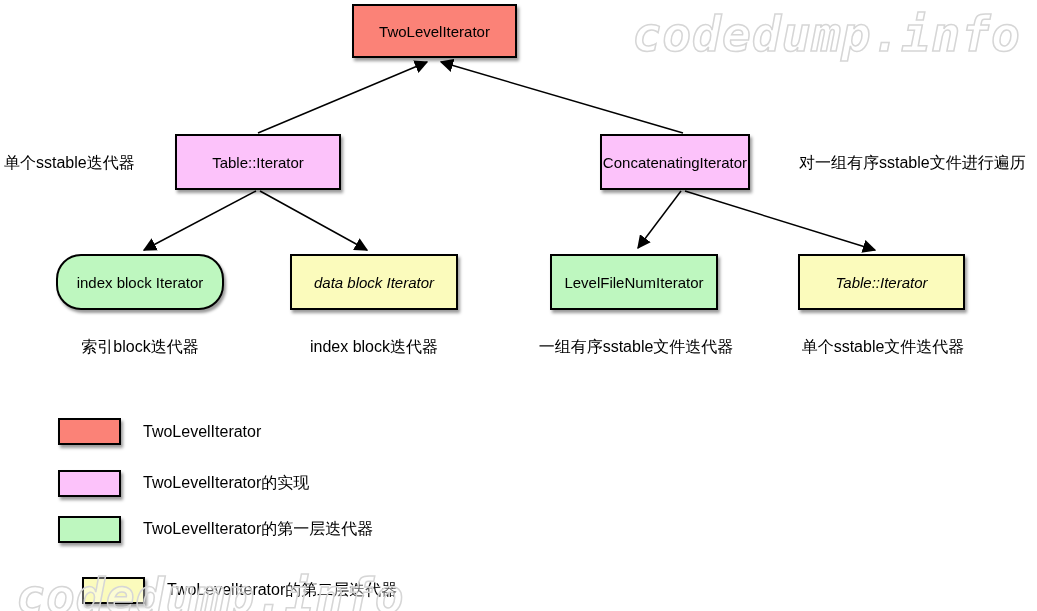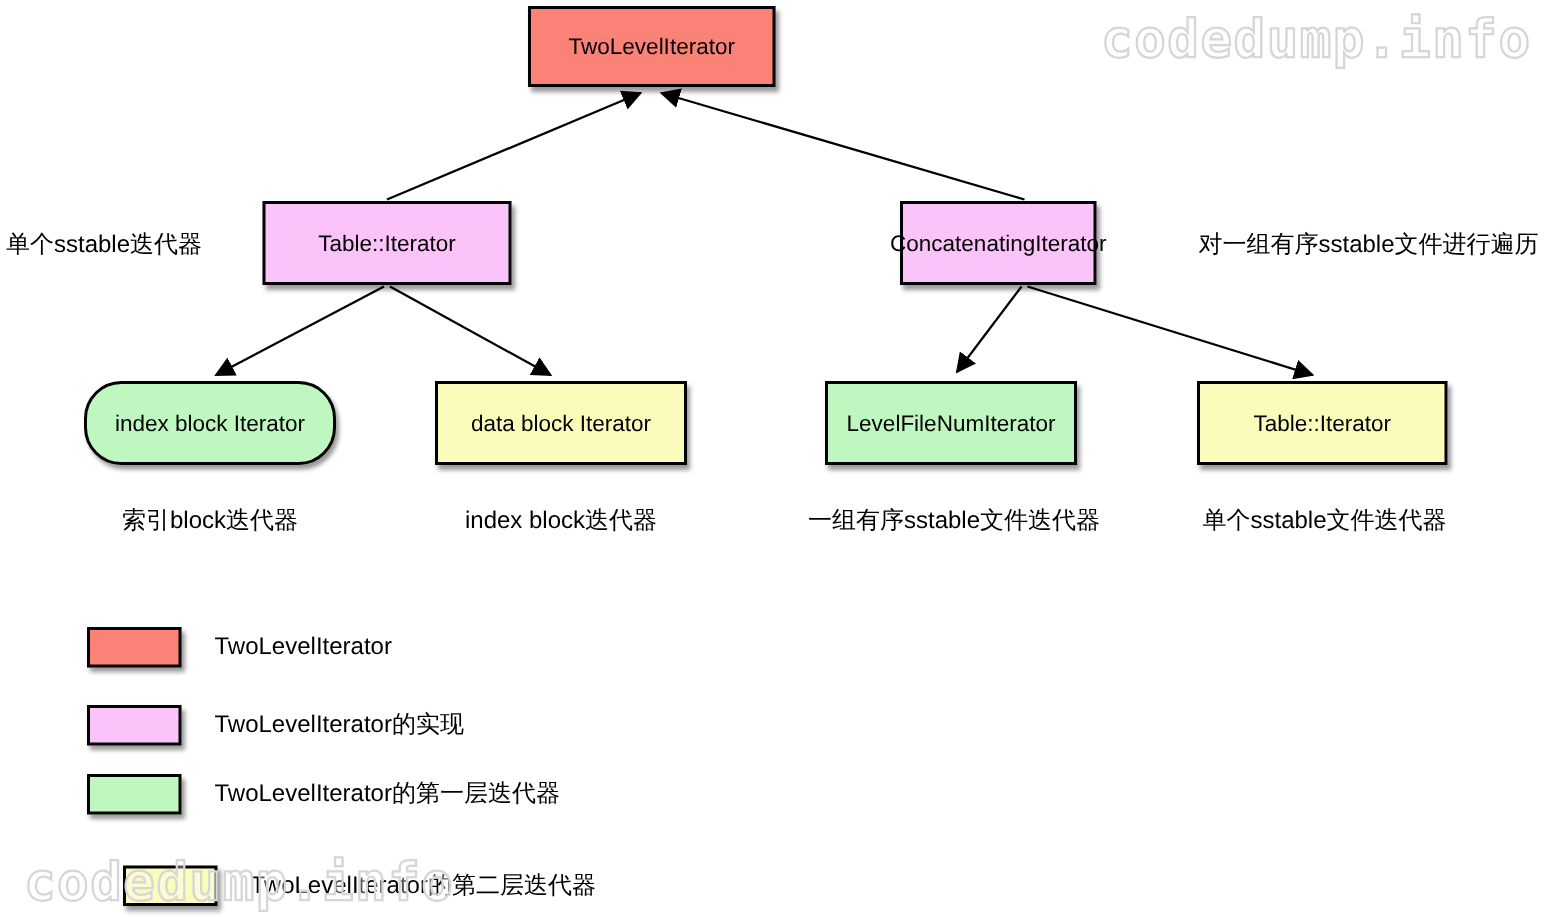--- a/index.html
+++ b/index.html
@@ -10,34 +10,34 @@
   svg.arrows { position:absolute; left:0; top:0; z-index:1; }
   .node {
     position:absolute; z-index:2; box-sizing:border-box;
     display:flex; align-items:center; justify-content:center;
     border:2px solid #000; box-shadow:2px 3px 3px rgba(0,0,0,0.40);
     font-size:15px; white-space:nowrap;
   }
   .c-root { background:#FB8277; }
   .c-impl { background:#FCC2FA; }
   .c-l1   { background:#BEF7BF; }
-  .c-l2   { background:#FBFBBC; }
+  .c-l2   { background:#FBFBBC;font-style:italic; }
   .annotation { position:absolute; z-index:2; font-size:16px; white-space:nowrap; }
   .caption { position:absolute; z-index:2; font-size:16px; white-space:nowrap; width:300px; text-align:center; }
   .legend-row { position:absolute; left:58px; z-index:2; display:flex; align-items:center; gap:22px; }
   .swatch {
     width:63px; height:27px; box-sizing:border-box;
     border:2px solid #000; box-shadow:2px 3px 3px rgba(0,0,0,0.40);
   }
   .legend-label { font-size:16px; white-space:nowrap; }
   .watermark {
     position:absolute; z-index:5;
     font-family:"DejaVu Sans Mono", monospace; font-weight:bold;
-    font-size:35px; letter-spacing:1px; line-height:1; white-space:nowrap;
-    color:rgba(255,255,255,0.35); -webkit-text-stroke:1.5px #d6d6d6;
+    font-size:48px; letter-spacing:1px; line-height:1; white-space:nowrap;
+    color:rgba(255,255,255,0.35);font-style:italic; -webkit-text-stroke:1.5px #d6d6d6;
   }
   .wm-top { right:16px; top:10px; }
   .wm-bottom { left:16px; top:572px; }
 </style>
 </head>
 <body>
 
 <div class="canvas">
 
   <svg class="arrows" width="1037" height="611">
@@ -53,21 +53,21 @@
     <line x1="681" y1="191" x2="638" y2="248" stroke="#000" stroke-width="1.5" marker-end="url(#ah)"></line>
     <line x1="685" y1="191" x2="875" y2="250" stroke="#000" stroke-width="1.5" marker-end="url(#ah)"></line>
   </svg>
 
   <div class="node c-root" style="left:352px; top:4px;  width:165px; height:54px;">
       <span>TwoLevelIterator</span>
     </div>
   <div class="node c-impl" style="left:175px; top:134px; width:166px; height:56px;">
       <span>Table::Iterator</span>
     </div>
-  <div class="node c-impl" style="left:600px; top:134px; width:131px; height:56px;text-align:center;">
+  <div class="node c-impl" style="left:600px; top:134px; width:150px; height:56px;text-align:center;">
       <span>ConcatenatingIterator</span>
     </div>
   <div class="node c-l1" style="left:56px;  top:254px; width:168px; height:56px;border-radius:25px;">
       <span>index block Iterator</span>
     </div>
   <div class="node c-l2" style="left:290px; top:254px; width:168px; height:56px;">
       <span>data block Iterator</span>
     </div>
   <div class="node c-l1" style="left:550px; top:254px; width:168px; height:56px;">
       <span>LevelFileNumIterator</span>

